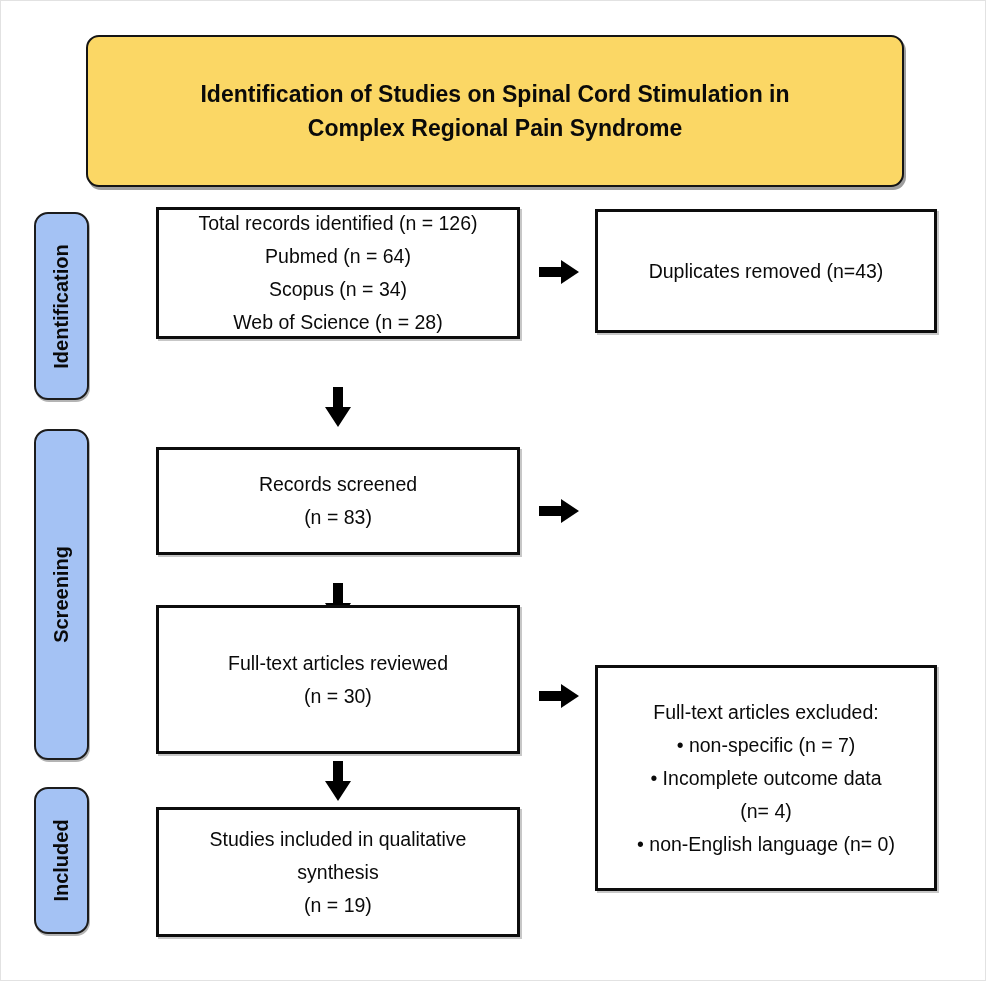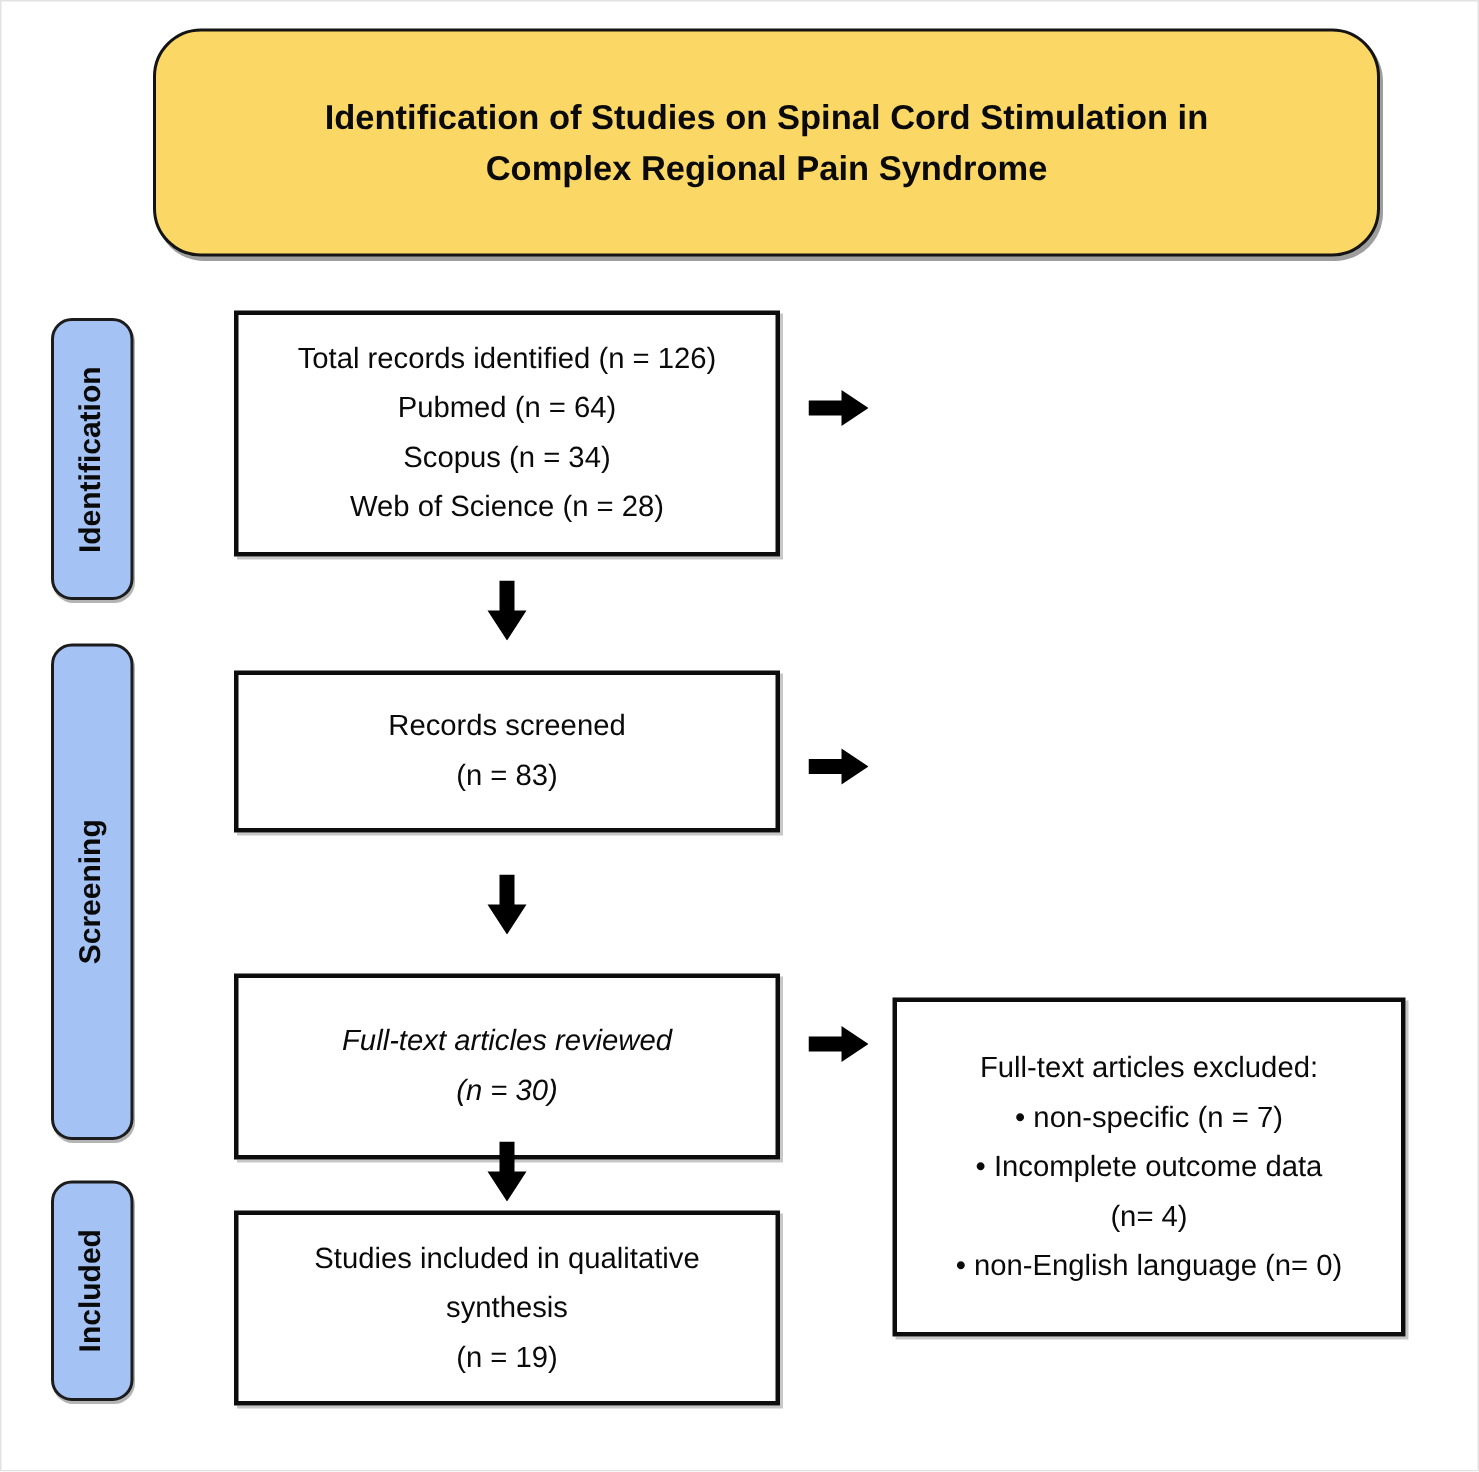--- a/index.html
+++ b/index.html
@@ -18,30 +18,29 @@
     width: 986px;
     height: 981px;
     background: #ffffff;
     border: 1px solid #e2e2e2;
     overflow: hidden;
   }
 
   
   .title-box {
     position: absolute;
-    left: 85px; top: 18px;
+    left: 85px; top: 34px;
     width: 818px; height: 152px;
     background: var(--title-bg);
     border: 2px solid #141414;
-    border-radius: 32px;
+    border-radius: 13px;
     box-shadow: 2px 3px 0 rgba(40,40,40,0.45);
     display: flex;
     align-items: center;
     justify-content: center;
-    margin-left: 16px;
   }
   .title-text {
     max-width: 680px;
     text-align: center;
     font-size: 23px;
     font-weight: bold;
     line-height: 34px;
     color: #0a0a0a;
   }
 
@@ -83,25 +82,25 @@
   }
   .box-text {
     white-space: pre-line;
     text-align: center;
     font-size: 19.5px;
     line-height: 33px;
     color: #0a0a0a;
   }
   .main-col  { left: 155px; width: 364px; }
   .right-col { left: 594px; width: 342px; }
-  .box-identified        { top: 206px; height: 164px; align-items: center; }
+  .box-identified        { top: 206px; height: 132px; align-items: center; }
   .box-duplicates        { top: 208px; height: 124px; }
   .box-screened          { top: 446px; height: 108px; }
   .box-records-excluded  { top: 446px; height: 127px; }
-  .box-fulltext          { top: 648px; height: 124px; font-style: italic; }
+  .box-fulltext          { top: 604px; height: 149px; }
   .box-fulltext-excluded { top: 664px; height: 226px; align-items: center; }
   .box-included          { top: 806px; height: 130px; justify-content: center; }
 
   
   .arrow { position: absolute; line-height: 0; }
   .arrow svg { display: block; }
   .arrow polygon { fill: var(--arrow); }
   .arrow-right-1 { left: 538px; top: 258px; }
   .arrow-right-2 { left: 538px; top: 497px; }
   .arrow-right-3 { left: 538px; top: 682px; }
@@ -131,20 +130,23 @@
   <div class="flow-box main-col box-identified">
     <div class="box-text">Total records identified (n = 126)
 Pubmed (n = 64)
 Scopus (n = 34)
 Web of Science (n = 28)</div>
   </div>
   <div class="arrow arrow-right-1">
     <svg width="40" height="26" viewBox="0 0 40 26">
       <polygon points="0,8 22,8 22,1 40,13 22,25 22,18 0,18"></polygon>
     </svg>
+  </div>
+  <div class="flow-box right-col box-duplicates">
+    <div class="box-text">Duplicates removed (n=43)</div>
   </div>
   <div class="arrow arrow-down-1">
     <svg width="28" height="40" viewBox="0 0 28 40">
       <polygon points="9,0 19,0 19,20 27,20 14,40 1,20 9,20"></polygon>
     </svg>
   </div>
 
   <div class="flow-box main-col box-screened">
     <div class="box-text">Records screened
 (n = 83)</div>

